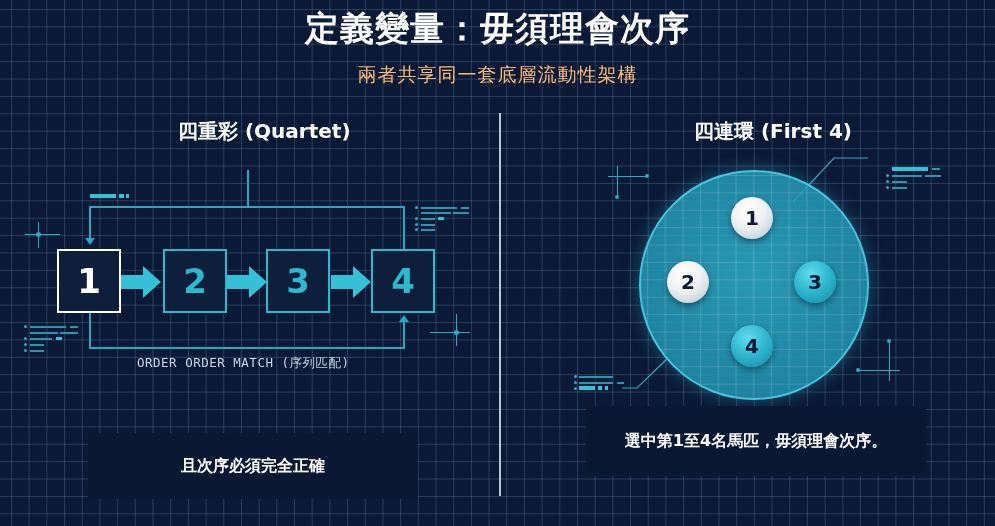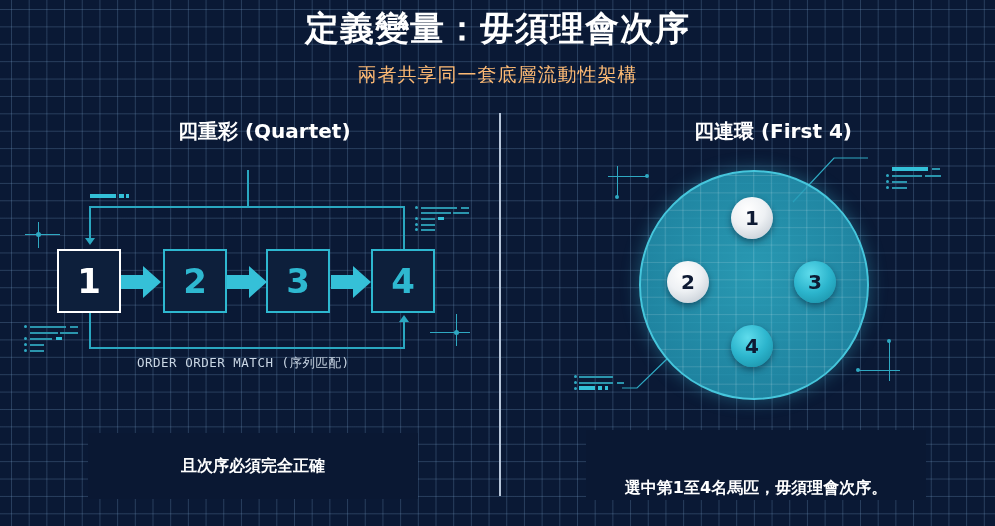--- a/index.html
+++ b/index.html
@@ -180,15 +180,15 @@
   <div class="bar bright" style="left:579px;top:386px;width:16px;"></div>
   <div class="bar bright" style="left:598px;top:386px;width:4px;"></div>
   <div class="bar bright" style="left:605px;top:386px;width:3px;"></div>
 
   <div class="deco-line" style="left:889px;top:341px;width:1px;height:40px;"></div>
   <div class="deco-line" style="left:858px;top:370px;width:42px;height:1px;"></div>
   <div class="dot" style="left:887px;top:339px;width:4px;height:4px;"></div>
   <div class="dot" style="left:856px;top:368px;width:4px;height:4px;"></div>
 </div>
 
-<div class="caption-box" style="left:586px;top:430px;width:340px;height:70px;align-items:flex-end;">
+<div class="caption-box" style="left:586px;top:406px;width:340px;height:70px;">
   <div>選中第1至4名馬匹，毋須理會次序。</div>
 </div>
 
 </body></html>

